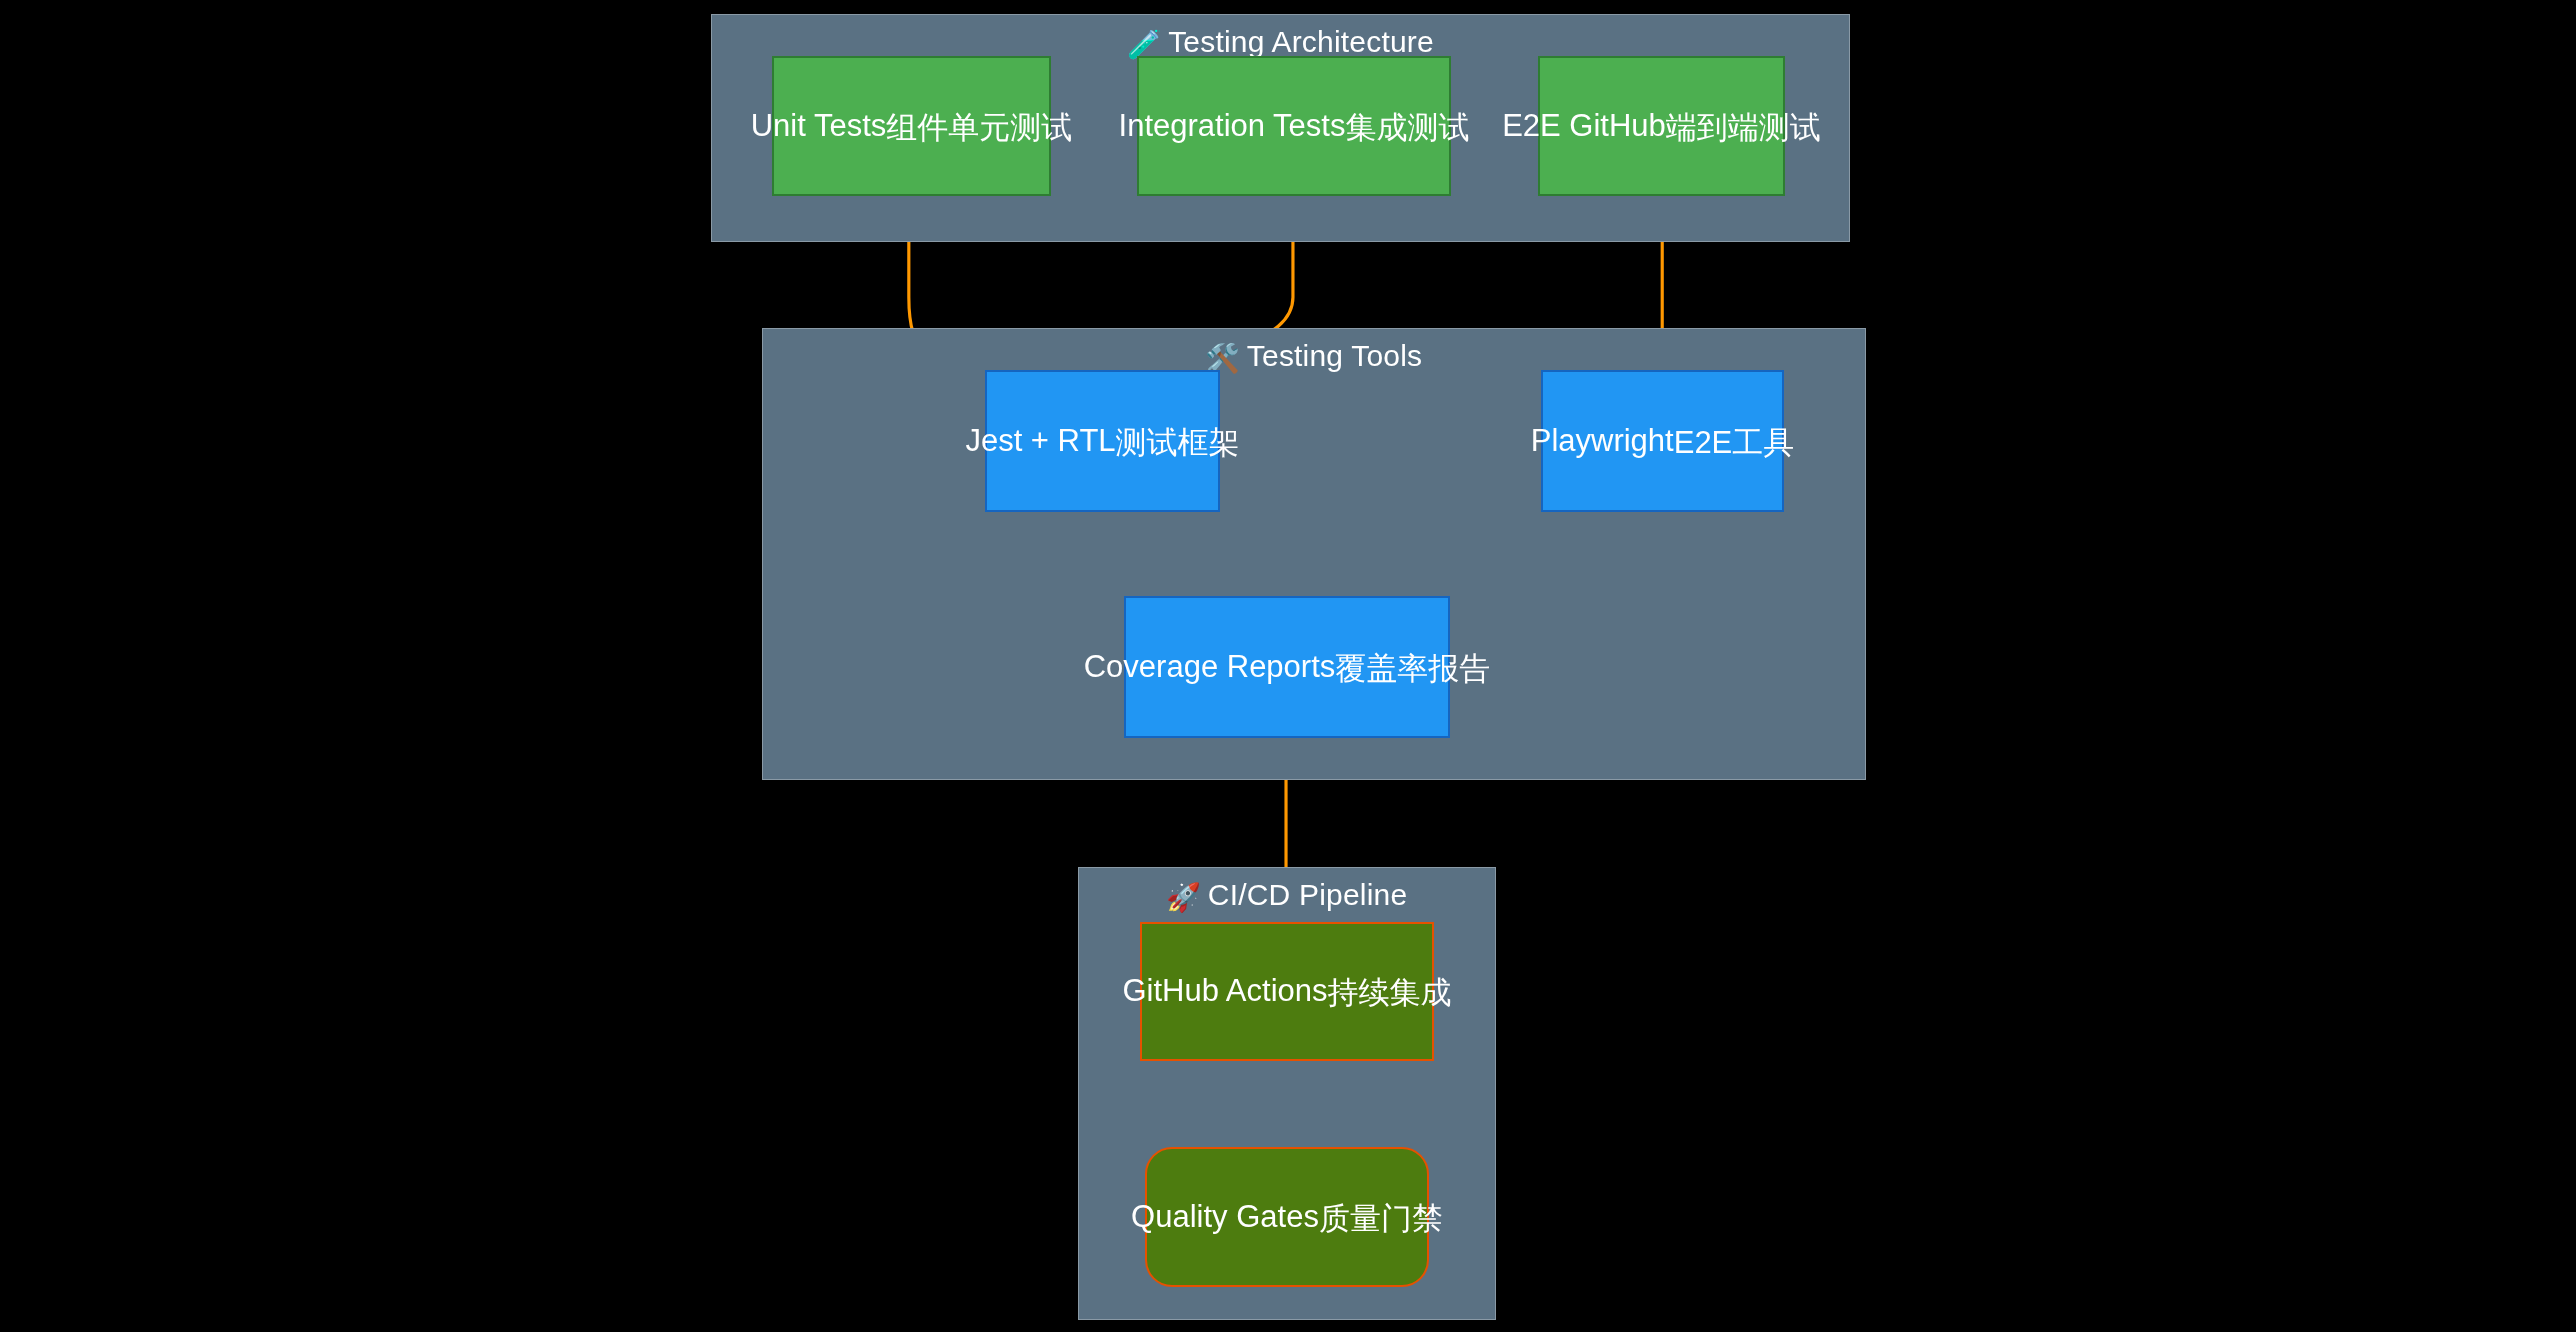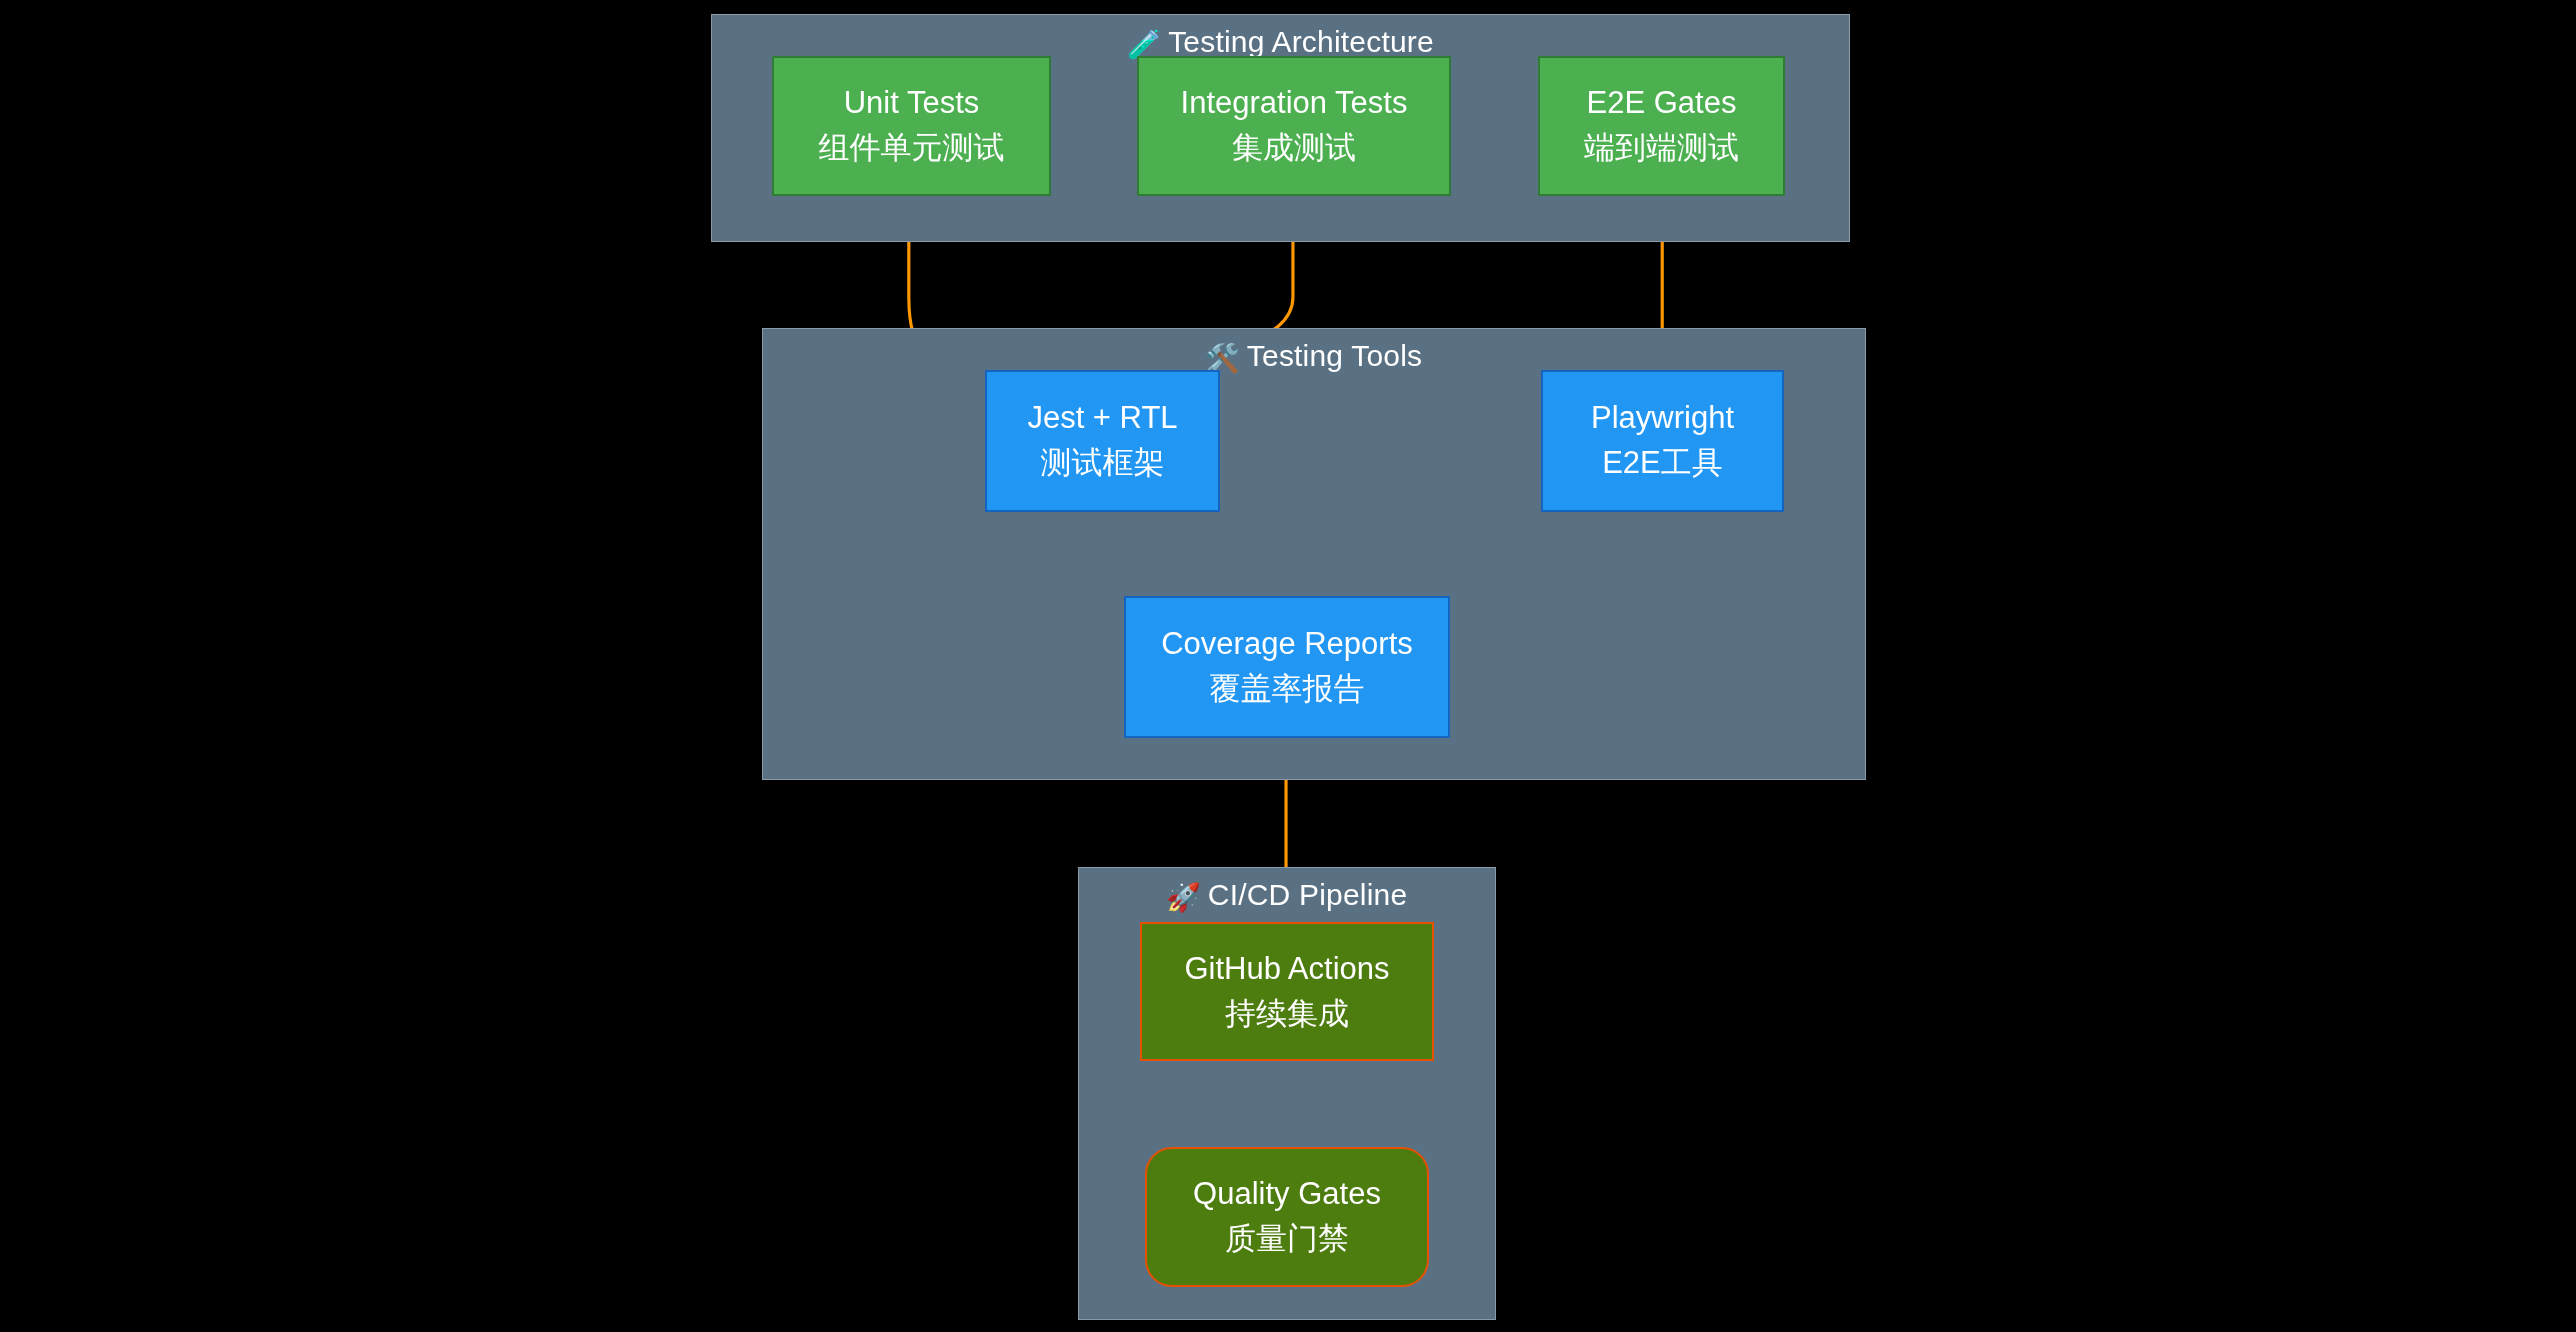--- a/index.html
+++ b/index.html
@@ -42,21 +42,21 @@
   .cluster-title .emoji {
     font-size: 28px;
     margin-right: 6px;
     vertical-align: -2px;
   }
   
   .node {
     position: absolute;
     box-sizing: border-box;
     display: flex;
-    flex-direction: column;
+    flex-direction: row;
     align-items: center;
     justify-content: center;
     color: #ffffff;
     text-align: center;
     line-height: 1.32;
   }
   .node .line-en {
     font-size: 31px;
     white-space: nowrap;
   }
@@ -139,21 +139,21 @@
     <div class="line-en">Unit Tests</div>
     <div class="line-zh">组件单元测试</div>
   </div>
 
   <div class="node green" style="left:1137px; top:56px; width:314px; height:140px;">
     <div class="line-en">Integration Tests</div>
     <div class="line-zh">集成测试</div>
   </div>
 
   <div class="node green" style="left:1538px; top:56px; width:247px; height:140px;">
-    <div class="line-en">E2E Gates</div>
+    <div class="line-en">E2E GitHub</div>
     <div class="line-zh">端到端测试</div>
   </div>
 
   <div class="node blue" style="left:985px; top:370px; width:235px; height:142px;">
     <div class="line-en">Jest + RTL</div>
     <div class="line-zh">测试框架</div>
   </div>
 
   <div class="node blue" style="left:1541px; top:370px; width:243px; height:142px;">
     <div class="line-en">Playwright</div>

